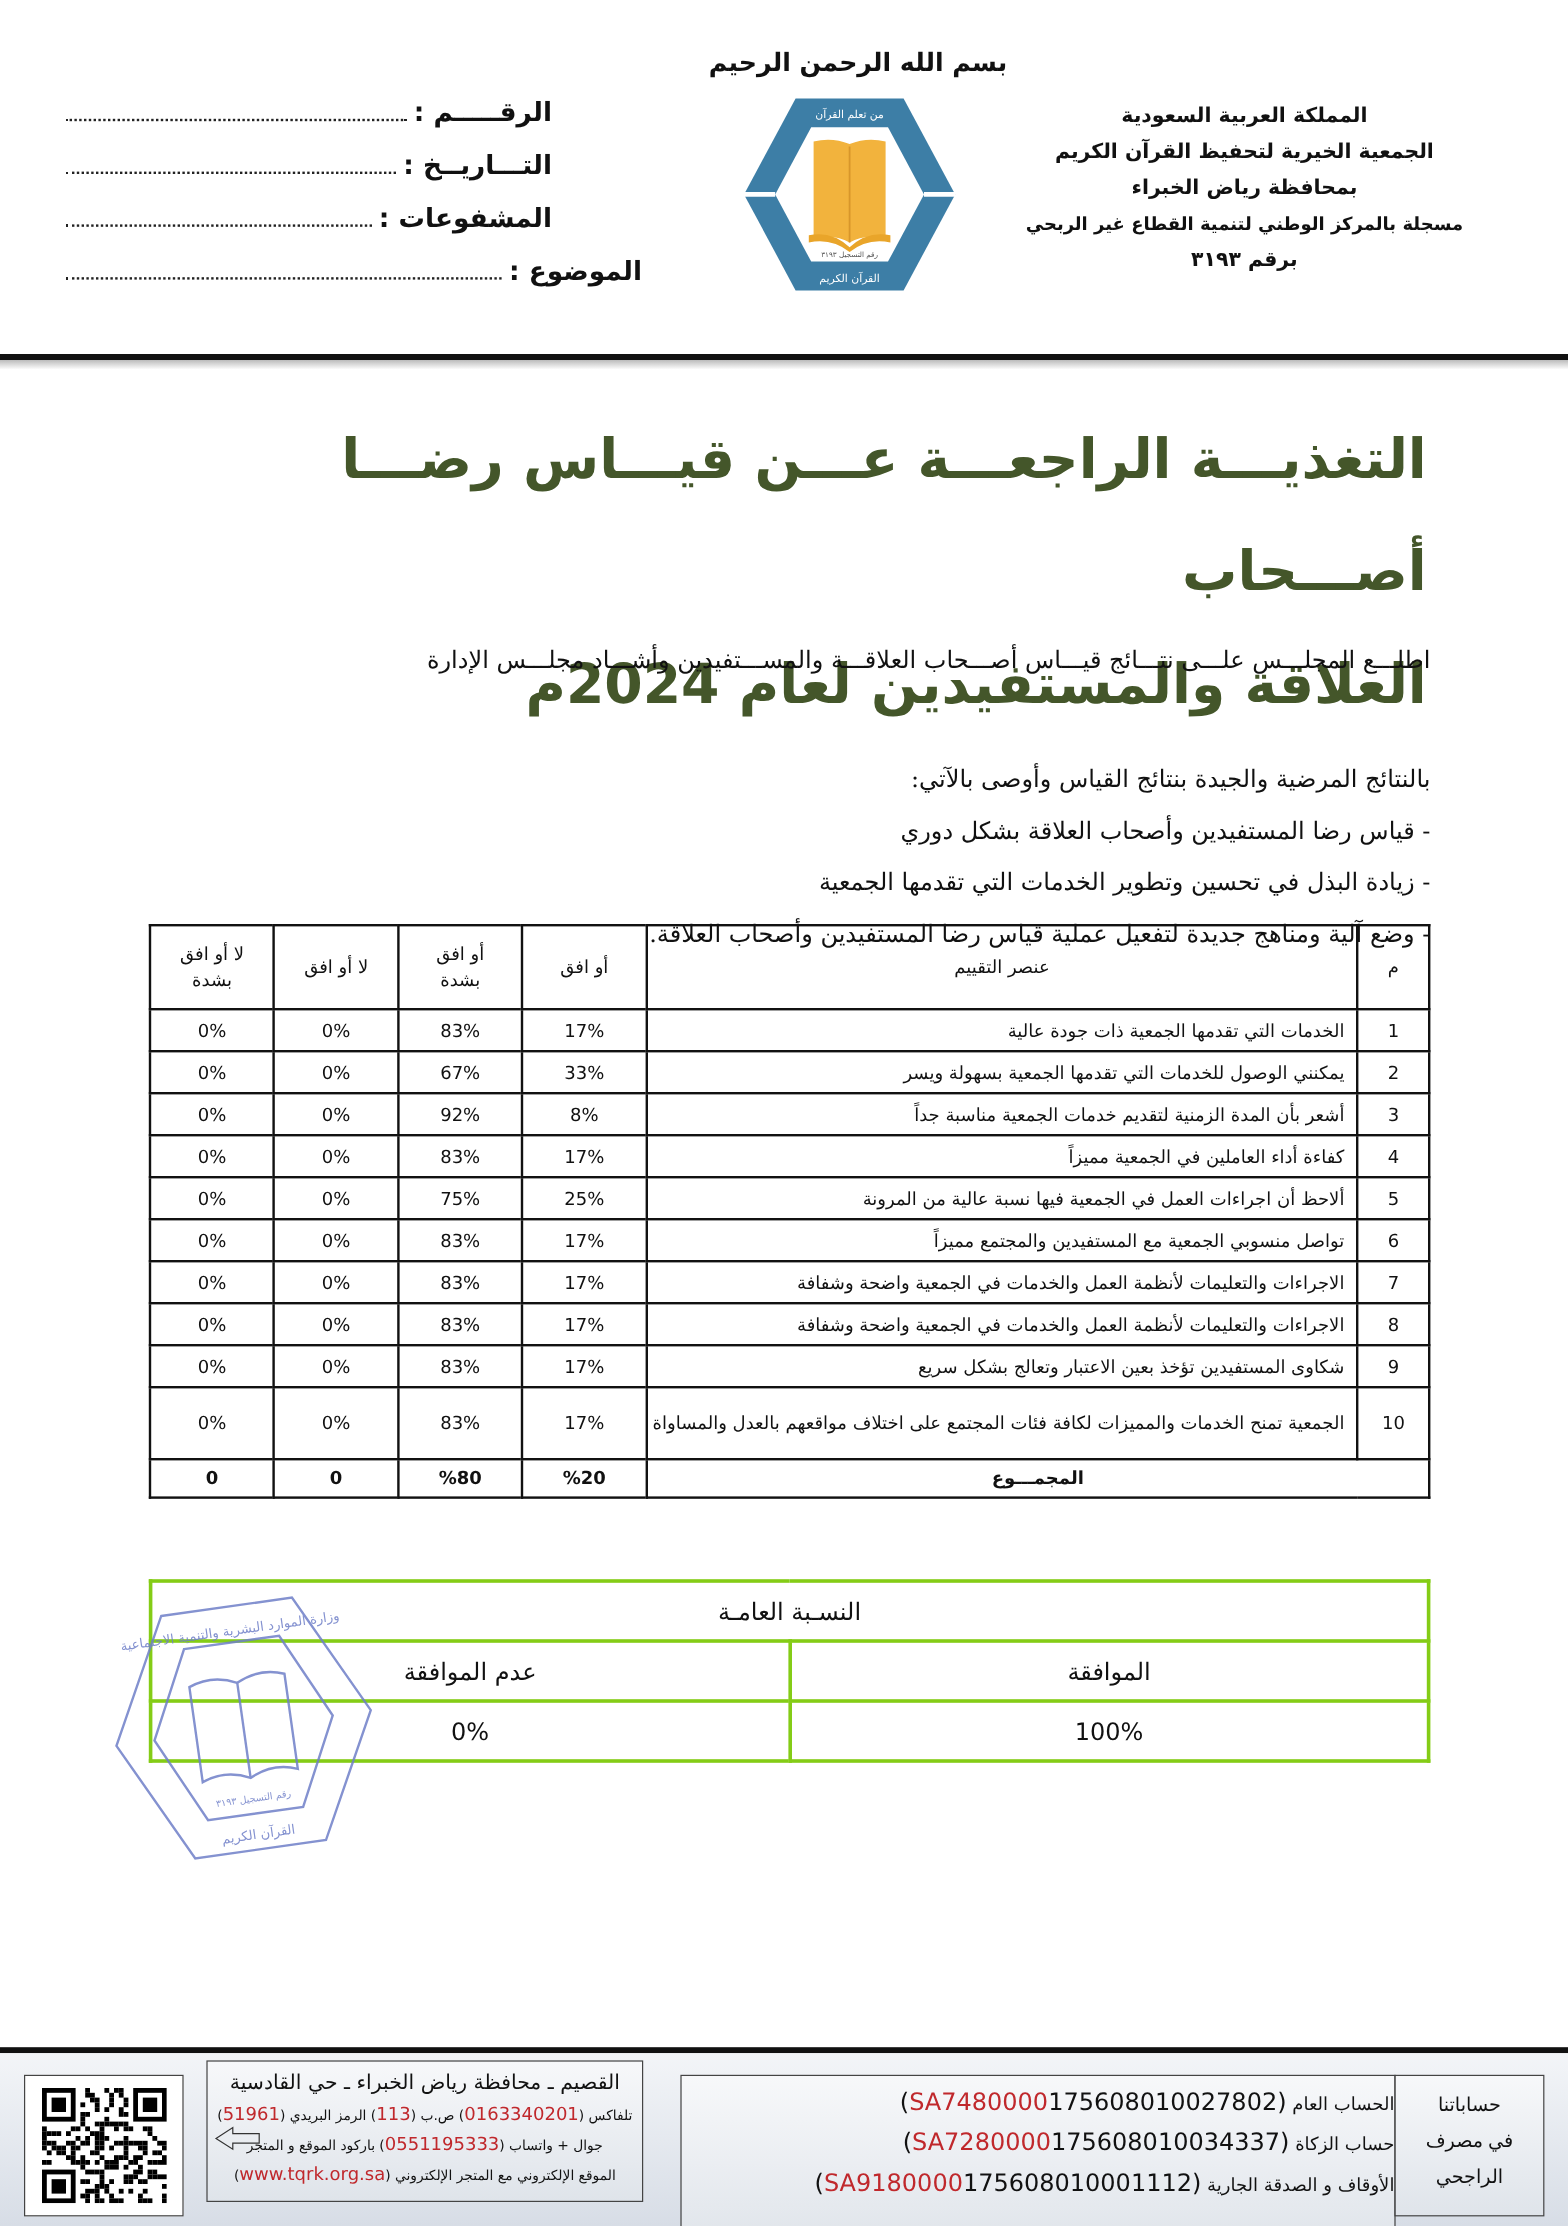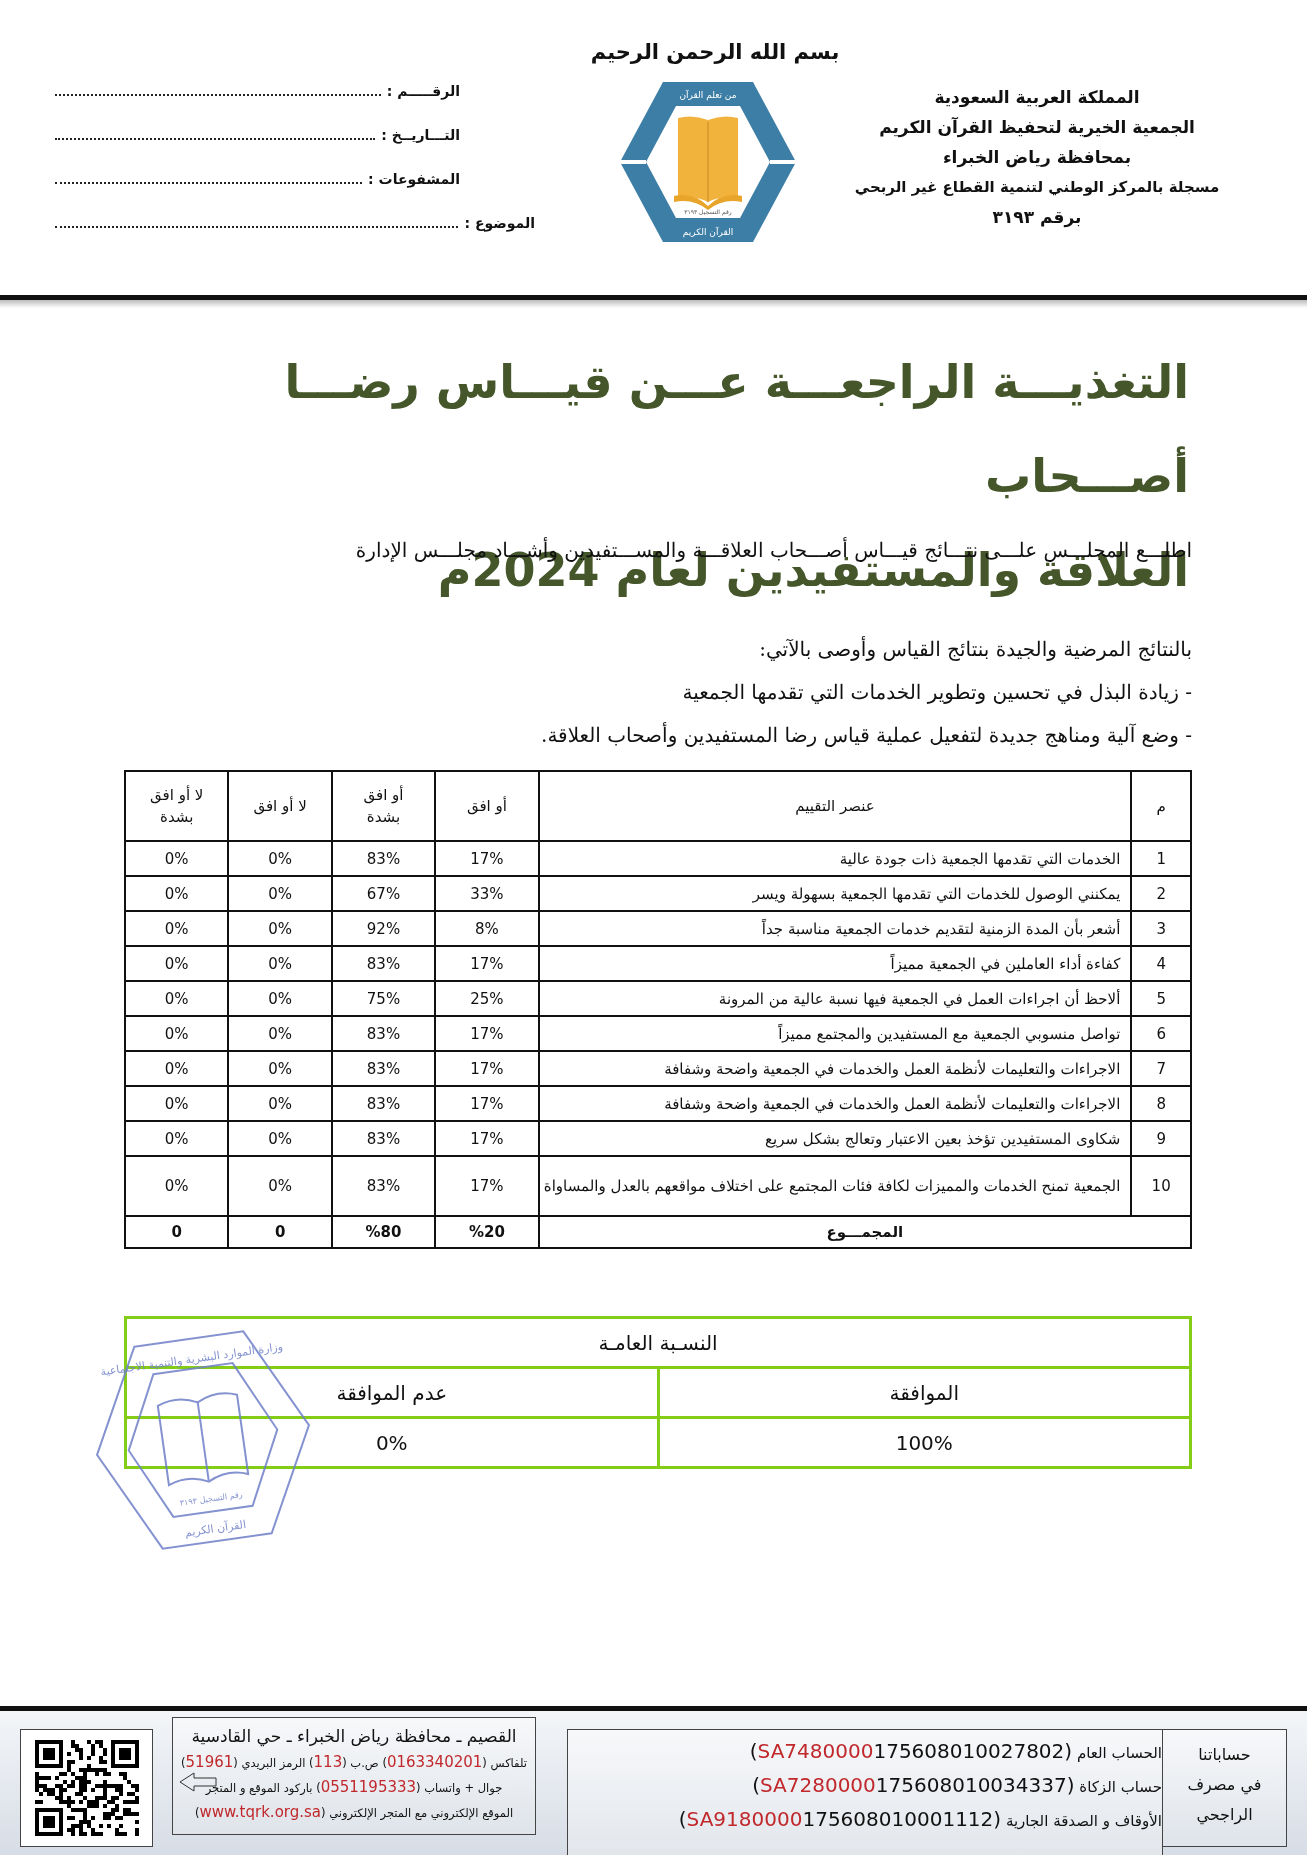--- a/index.html
+++ b/index.html
@@ -13,21 +13,21 @@
     font-family: "DejaVu Sans", sans-serif; font-weight: bold; }
   .org div { line-height: 30px; }
   .org .l1 { font-size: 17px; }
   .org .l2 { font-size: 17px; }
   .org .l3 { font-size: 17px; }
   .org .l4 { font-size: 15px; font-weight: bold; }
   .org .l5 { font-size: 17px; }
 
   .meta { position: absolute; left: 55px; top: 82px; width: 480px; direction: rtl; font-weight: bold; }
   .meta .row { display: flex; align-items: baseline; height: 44px; }
-  .meta .lbl { font-size: 14px; white-space: nowrap; padding-left: 6px; }
+  .meta .lbl { font-size: 22px; white-space: nowrap; padding-left: 6px; }
   .meta .dots { flex: 1; border-bottom: 2px dotted #222; height: 14px; }
   .meta .row.r1 { padding-right: 75px; }
   .meta .row.r2 { padding-right: 75px; }
   .meta .row.r3 { padding-right: 75px; }
   .meta .row.r4 { padding-right: 0px; text-align: center; }
 
   .logo { position: absolute; left: 618px; top: 78px; width: 180px; height: 168px; }
 
   .header-rule { position: absolute; left: 0; top: 295px; width: 1307px; height: 5px; background: #111; }
   .header-rule-shadow { position: absolute; left: 0; top: 300px; width: 1307px; height: 8px;
@@ -77,21 +77,21 @@
   .f-qr { left: 20px; top: 18px; width: 133px; height: 118px; background: #fff; }
   .f-qr svg { position: absolute; left: 14px; top: 10px; }
   .f-contact { left: 172px; top: 6px; width: 364px; height: 118px; text-align: center; }
   .f-contact .c1 { font-size: 17px; margin-top: 8px; }
   .f-contact .c2, .f-contact .c3, .f-contact .c4 { font-size: 11.5px; margin-top: 7px; }
   .red { color: #c0282c; font-size: 15px; }
   .f-bank { left: 567px; top: 18px; width: 596px; height: 146px; text-align: right; }
   .f-bank .b { font-size: 15px; margin-top: 8px; height: 26px; line-height: 26px; white-space: nowrap; }
   .f-bank .num { font-size: 20px; direction: ltr; unicode-bidi: embed; }
   .f-bank .num .red { font-size: 20px; }
-  .f-title { left: 1162px; top: 18px; width: 125px; height: 118px; text-align: center; font-size: 16px; line-height: 30px; padding-top: 10px; }
+  .f-title { left: 1162px; top: 18px; width: 125px; height: 118px; text-align: center; font-size: 16px; line-height: 30px; padding-top: 10px; font-family: Liberation Serif, serif; }
   .arrow { position: absolute; left: 178px; top: 60px; }
 </style>
 </head>
 <body>
 
 <div class="basmala">بسم الله الرحمن الرحيم</div>
 
 <div class="org">
   <div class="l1">المملكة العربية السعودية</div>
   <div class="l2">الجمعية الخيرية لتحفيظ القرآن الكريم</div>
@@ -140,20 +140,21 @@
 <div class="title">
   <div>التغذيـــة الراجعـــة عـــن قيـــاس رضـــا أصـــحاب</div>
   <div>العلاقة والمستفيدين لعام 2024م</div>
 </div>
 
 <div class="para">
   <span class="p-line">اطلـــع المجلـــس علـــى نتـــائج قيـــاس أصـــحاب العلاقـــة والمســـتفيدين وأشـــاد مجلـــس الإدارة</span>
 </div>
 <div class="bullets">
   <div>بالنتائج المرضية والجيدة بنتائج القياس وأوصى بالآتي:</div>
+  <div>- قياس رضا المستفيدين وأصحاب العلاقة بشكل دوري</div>
   <div>- زيادة البذل في تحسين وتطوير الخدمات التي تقدمها الجمعية</div>
   <div>- وضع آلية ومناهج جديدة لتفعيل عملية قياس رضا المستفيدين وأصحاب العلاقة.</div>
 </div>
 
 <table class="main-table">
   <colgroup>
     <col class="c-idx">
       <col class="c-item">
       <col class="c-val">
       <col class="c-val">

